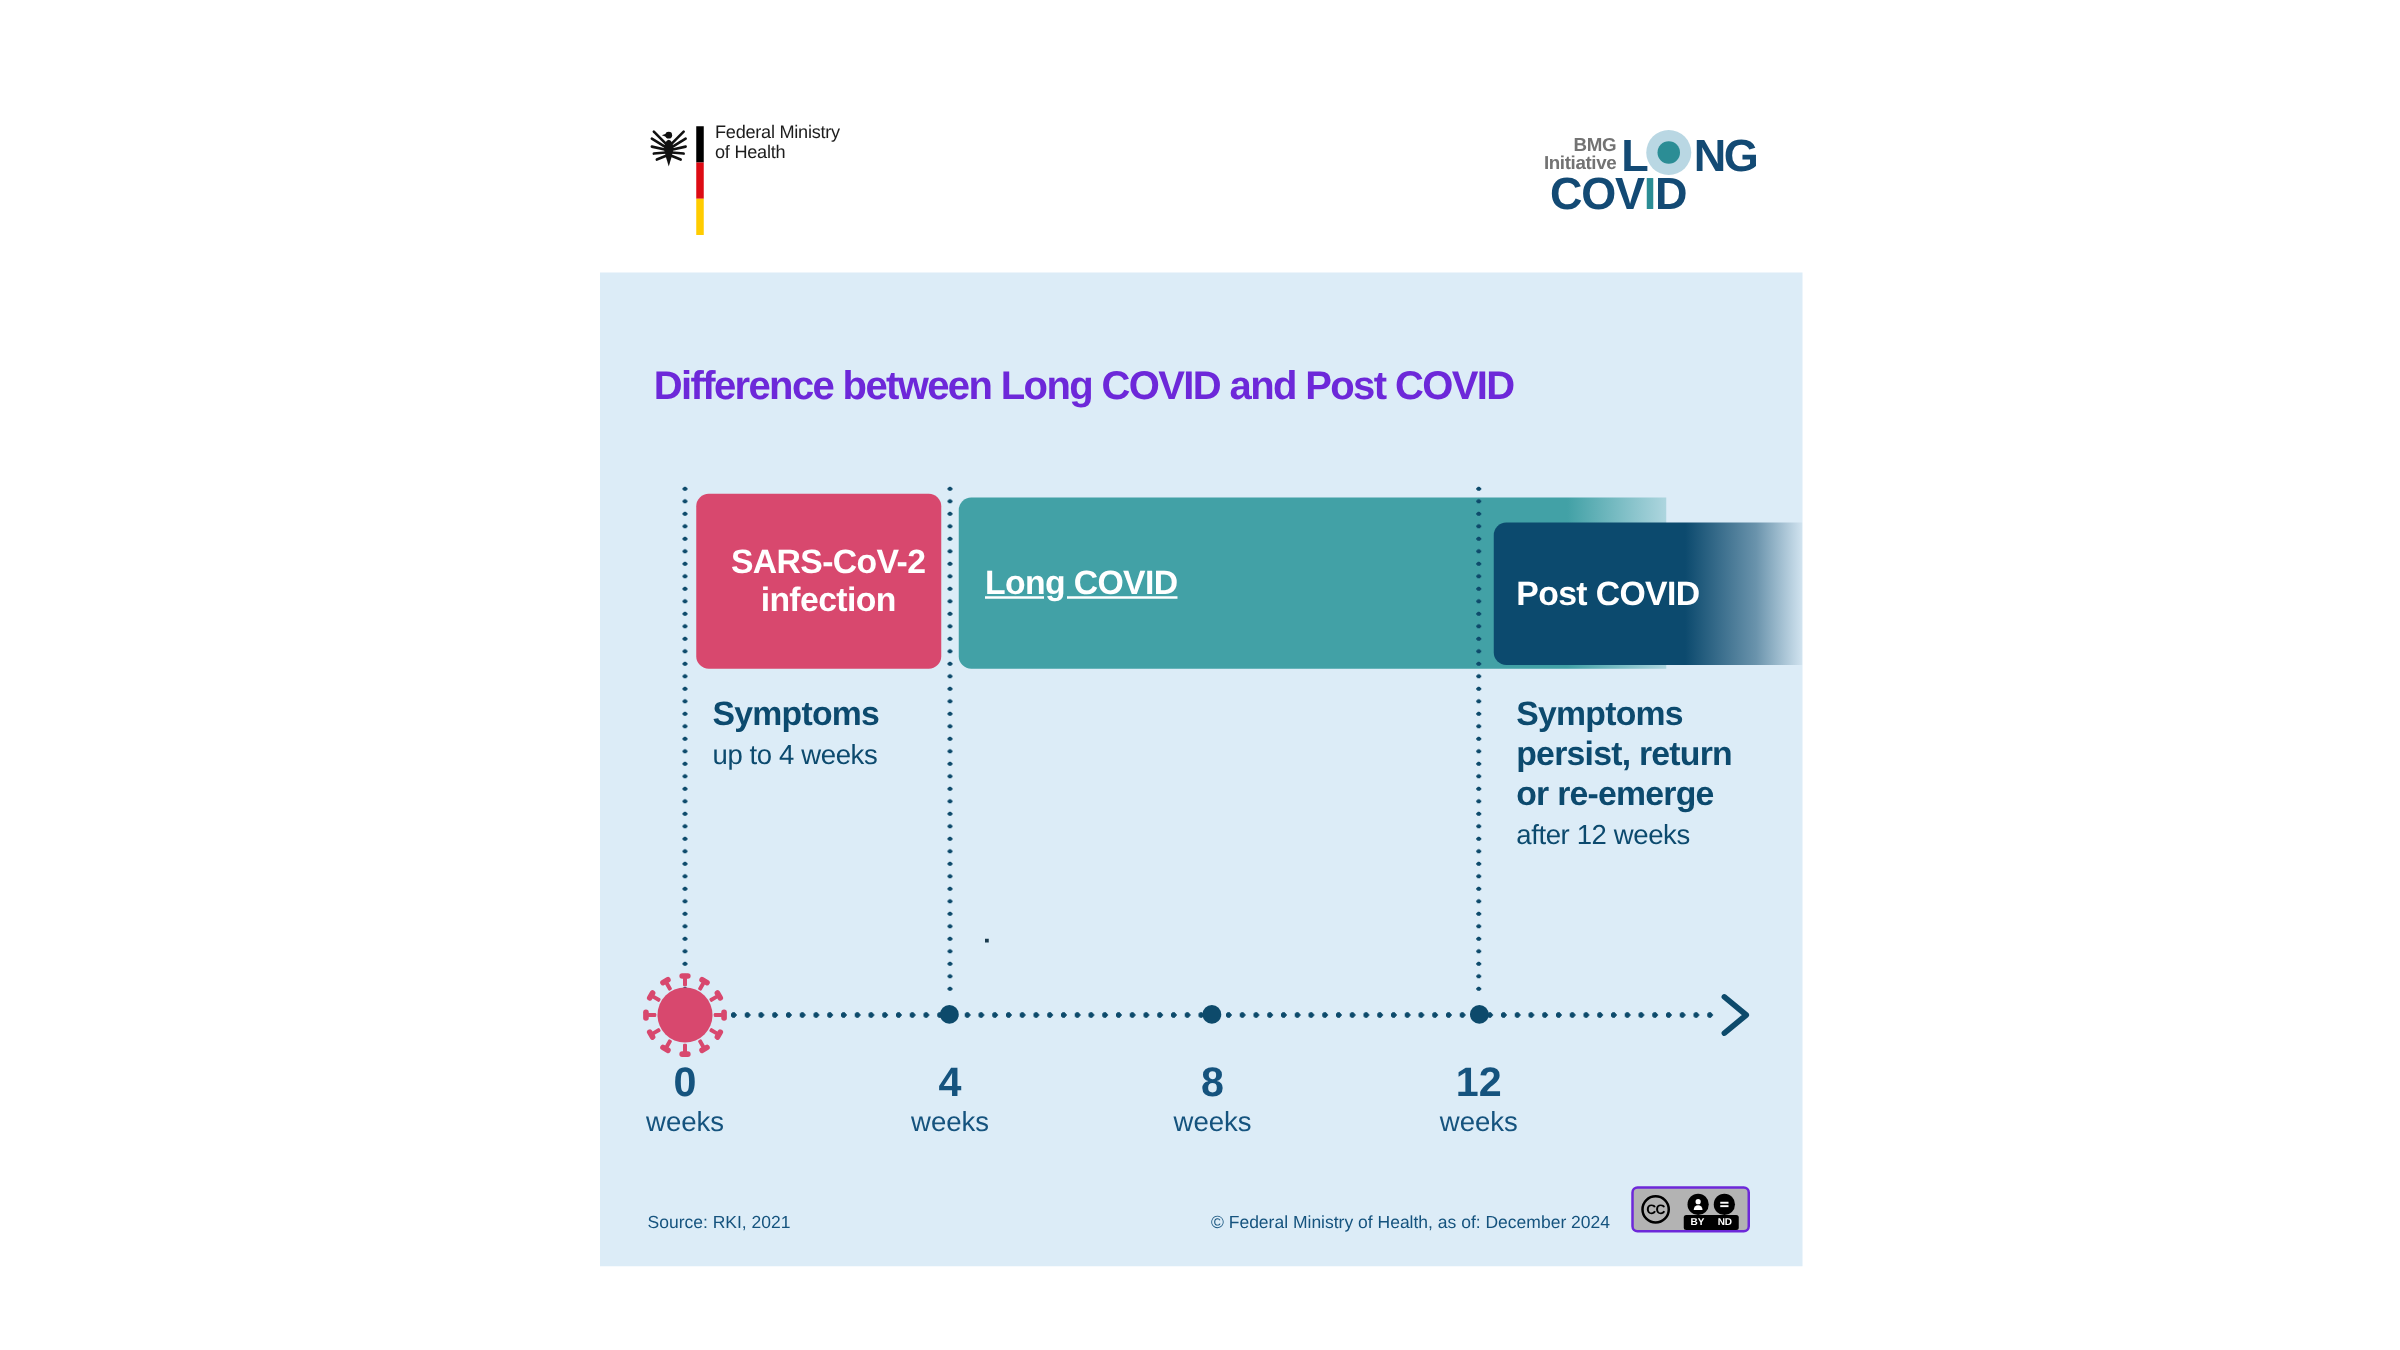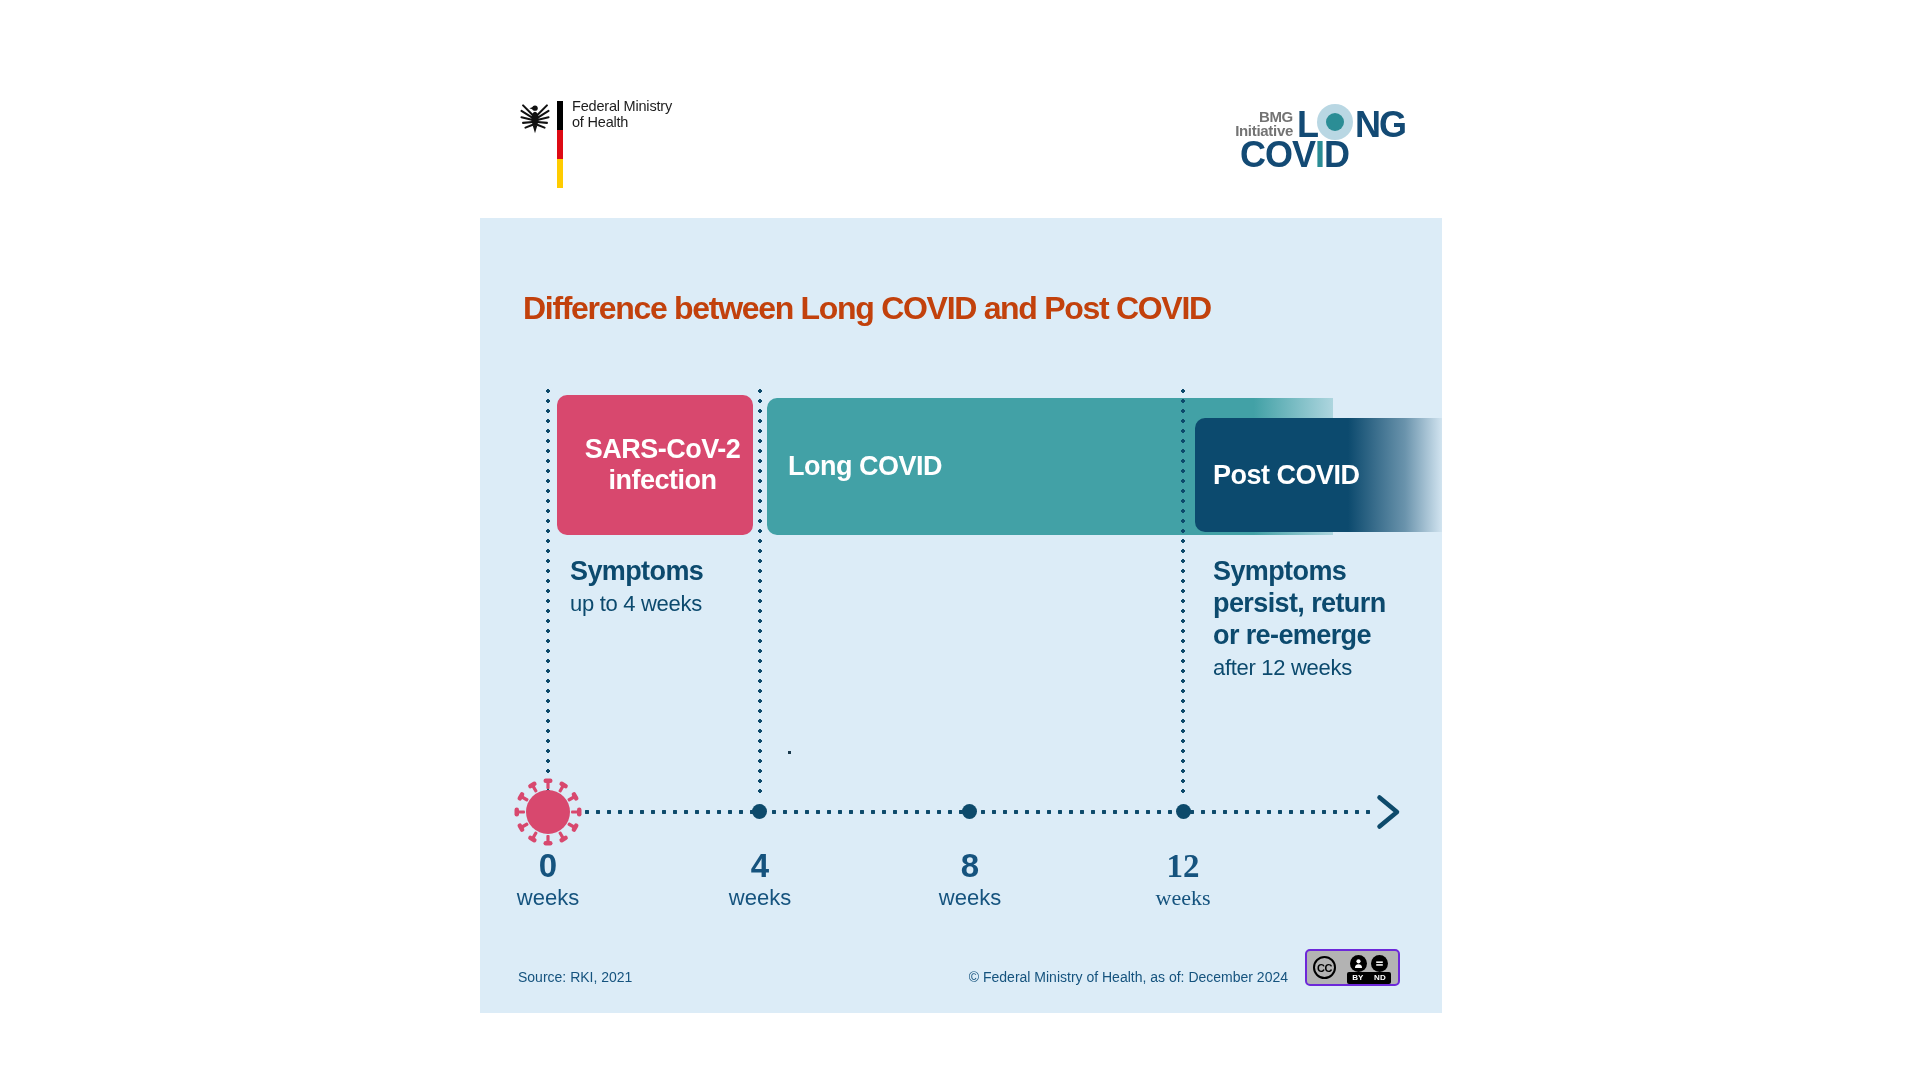--- a/index.html
+++ b/index.html
@@ -19,27 +19,27 @@
   .logo-word { color:#134a74; font-weight:bold; font-size:36px; line-height:36px; letter-spacing:-2px; }
   #logo-l  { left:1297px; top:107px; }
   #logo-ng { left:1355px; top:107px; }
   #logo-o-ring { left:1317px; top:104px; width:36px; height:36px; border-radius:50%; background:#b9d7e3; }
   #logo-o-core { left:9px; top:9px; width:18px; height:18px; border-radius:50%; background:#2b8d95; position:absolute; }
   #logo-covid { left:1240px; top:137px; font-weight:bold; font-size:36px; line-height:36px; color:#134a74; letter-spacing:-1px; }
   #logo-covid .teal-i { color:#2b8d95; }
 
   
   #panel { left:480px; top:218px; width:962px; height:795px; background:#dcecf7; overflow:hidden; }
-  #title { left:43px; top:72px; font-size:32px; font-weight:bold; color:#c2410c; letter-spacing:-1.3px; }
+  #title { left:43px; top:72px; font-size:32px; font-weight:bold; color:#6d28d9; letter-spacing:-1.3px; }
 
   
   .phase-box { display:flex; flex-direction:column; justify-content:center; color:#ffffff; font-weight:bold; }
   #box-sars { left:77px; top:177px; width:196px; height:140px; background:#d8486e; border-radius:10px; padding-left:15px; font-size:27px; line-height:31px; letter-spacing:-0.5px;text-align:center; }
   #box-long { left:287px; top:180px; width:566px; height:137px; border-radius:10px 0 0 10px; padding-left:21px; font-size:27px; letter-spacing:-0.5px;
-              background:linear-gradient(to right,#42a1a6 0%,#42a1a6 86%,rgba(66,161,166,0.45) 97%,rgba(66,161,166,0.30) 100%); }
+              background:linear-gradient(to right,#42a1a6 0%,#42a1a6 86%,rgba(66,161,166,0.45) 97%,rgba(66,161,166,0.30) 100%);text-decoration:underline; }
   #box-post { left:715px; top:200px; width:247px; height:114px; border-radius:10px 0 0 10px; padding-left:18px; font-size:27px; letter-spacing:-0.5px;
               background:linear-gradient(to right,#0c4a6e 0%,#0c4a6e 62%,rgba(12,74,110,0.55) 85%,rgba(12,74,110,0.05) 100%); }
 
   
   .vline { width:4px; top:170px; height:410px;
            background-image:radial-gradient(circle at 2px 3px,#0d4a6b 1.7px,rgba(0,0,0,0) 1.9px);
            background-size:4px 10px; background-repeat:repeat-y; }
   #vline-0 { left:66px; } #vline-4 { left:278px; } #vline-12 { left:701px; }
 
   
@@ -58,21 +58,21 @@
            background-size:11px 6px; background-repeat:repeat-x; }
   .big-dot { width:15px; height:15px; border-radius:50%; background:#0d4a6b; top:586px; }
   #dot-4 { left:272px; } #dot-8 { left:482px; } #dot-12 { left:696px; }
   #virus { left:34px; top:560px; }
   #arrow { left:896px; top:576px; }
 
   
   .tick { top:630px; width:120px; text-align:center; color:#15537e; }
   .tick .num { display:block; font-size:33px; line-height:36px; font-weight:bold; }
   .tick .unit { display:block; font-size:22px; line-height:24px; margin-top:2px; }
-  #tick-0 { left:8px; } #tick-4 { left:220px; } #tick-8 { left:430px; } #tick-12 { left:643px;font-family:Liberation Serif, serif; }
+  #tick-0 { left:8px; } #tick-4 { left:220px; } #tick-8 { left:430px; } #tick-12 { left:643px; }
 
   
   #source { left:38px; top:751px; font-size:14px; color:#15537e; }
   #copyright { right:154px; top:751px; font-size:14px; color:#15537e; }
   #cc-badge { left:825px; top:731px; width:95px; height:37px; background:#b3b3b3; border:2px solid #6d28d9; border-radius:5px; }
   #cc-circle { position:absolute; left:6px; top:5px; width:23px; height:23px; border:2.5px solid #000; border-radius:50%; color:#000; font-weight:bold; font-size:11px; display:flex; align-items:center; justify-content:center; letter-spacing:-0.5px; }
   .lic-circle { position:absolute; top:4px; width:17px; height:17px; border-radius:50%; background:#000; display:flex; align-items:center; justify-content:center; }
   #by-circle { left:43px; } #nd-circle { left:64px; }
   #lic-strip { position:absolute; left:40px; top:21px; width:44px; height:12px; background:#000; border-radius:2px; display:flex; justify-content:space-around; align-items:center; }
   #lic-strip span { color:#fff; font-size:8px; font-weight:bold; line-height:8px; }

